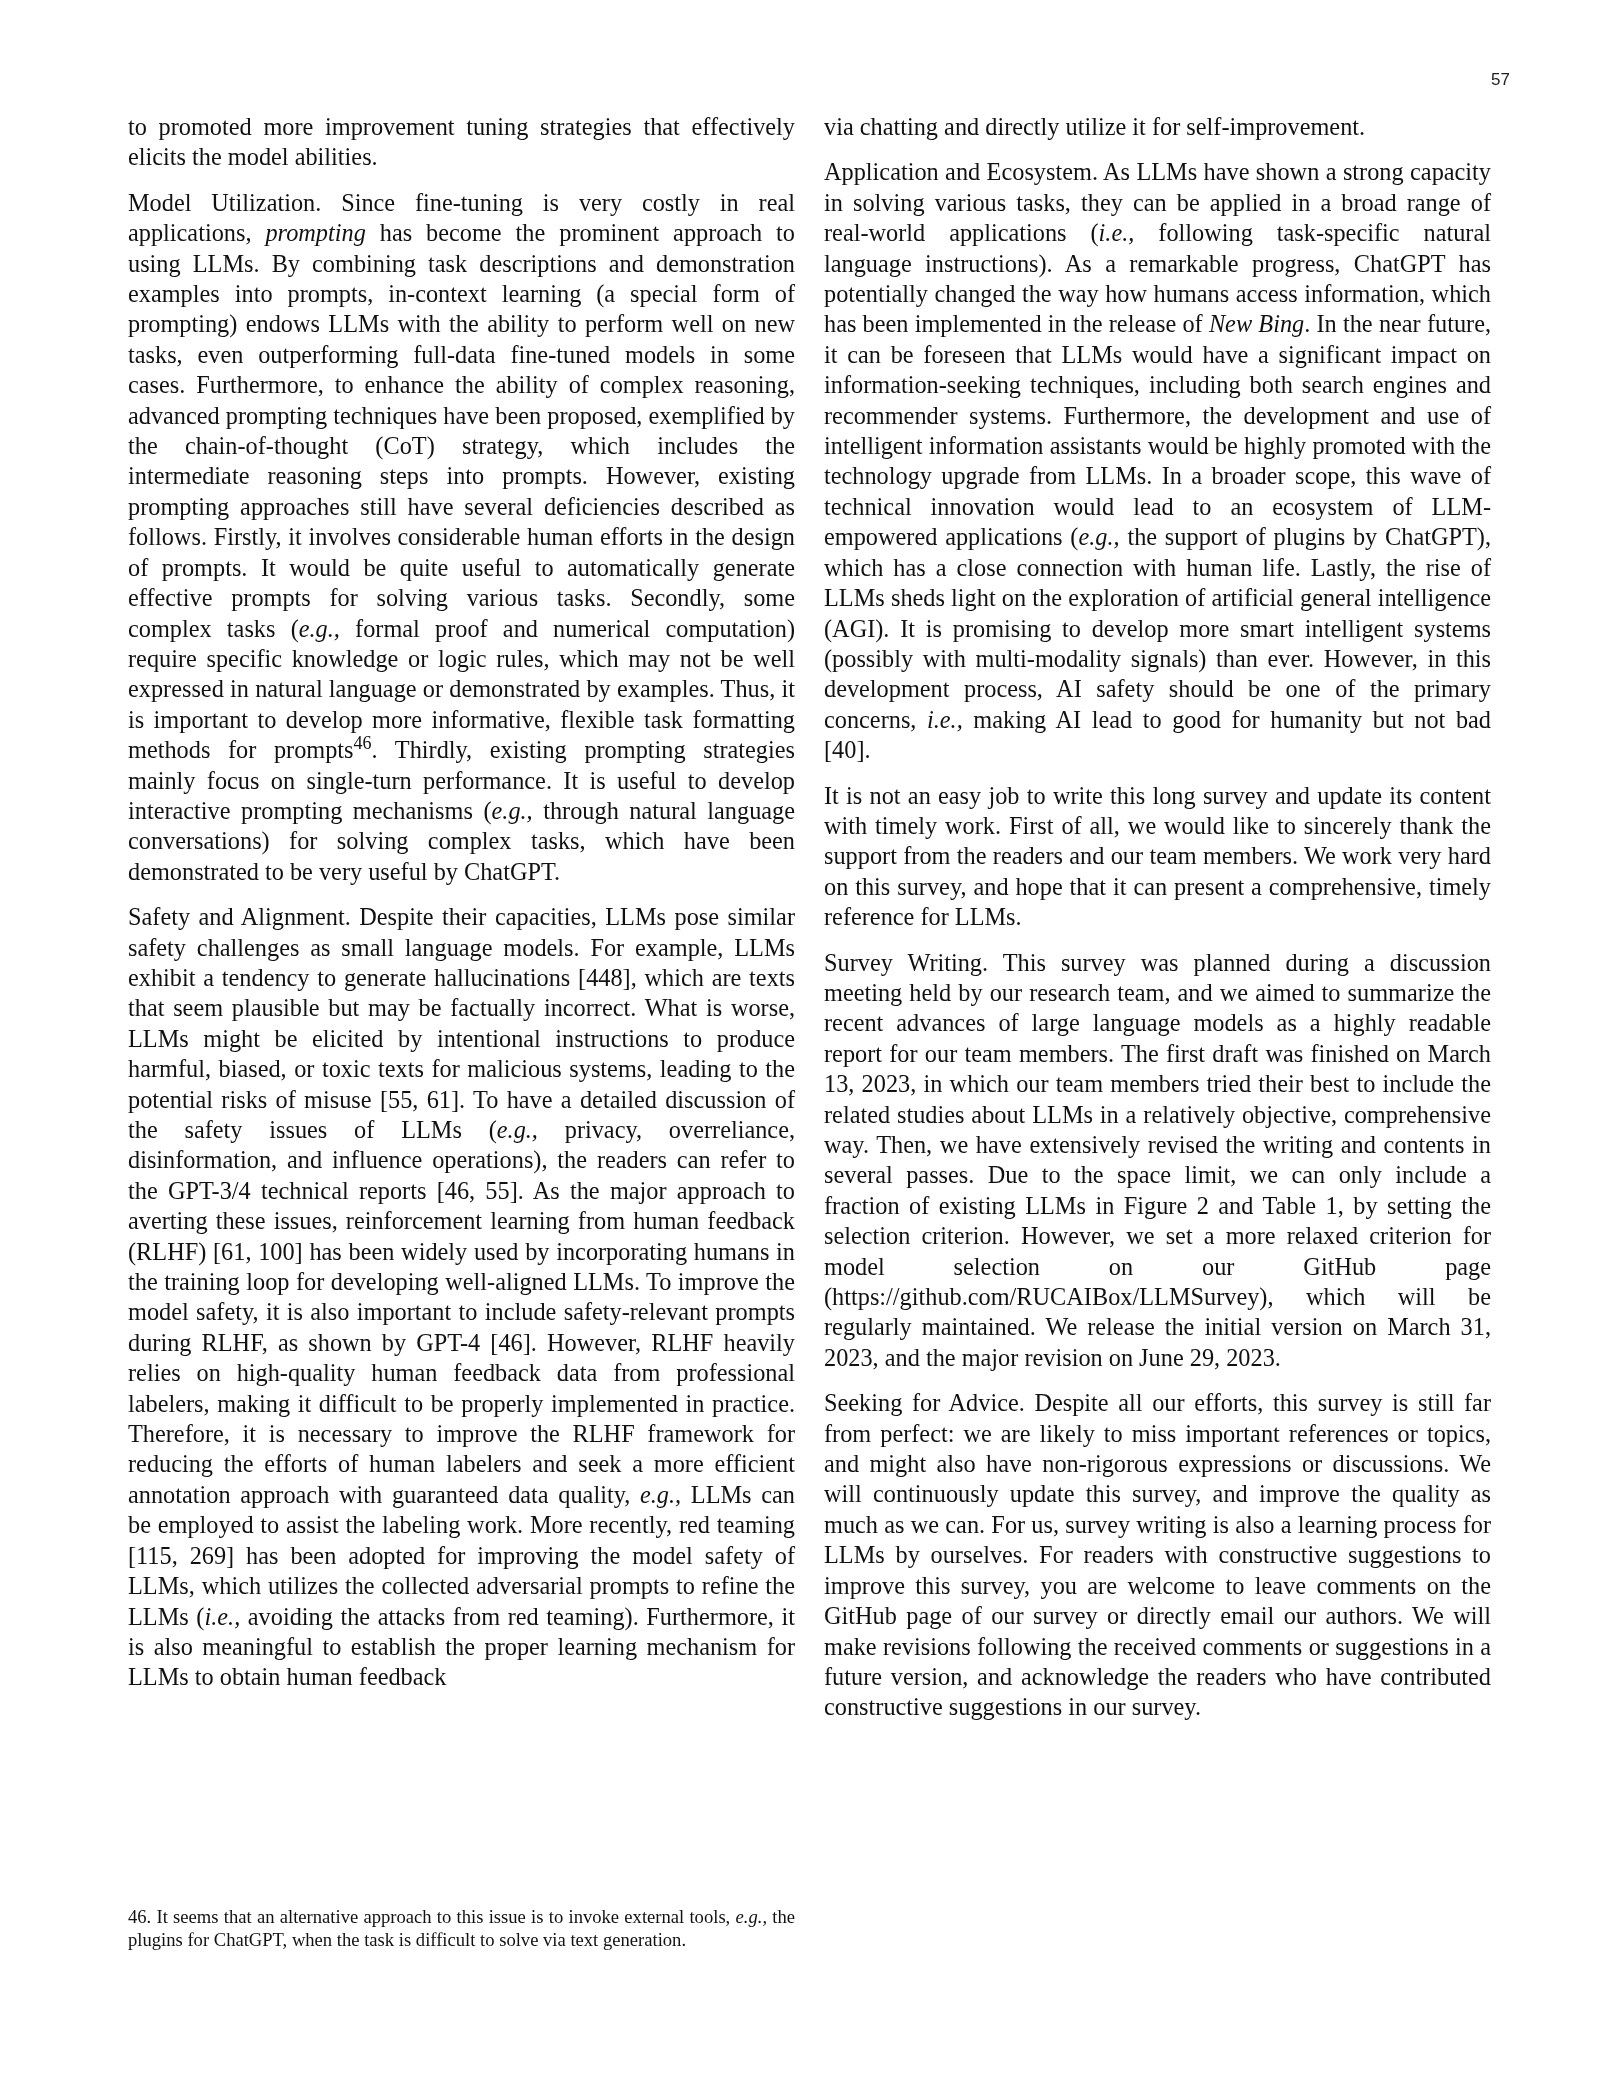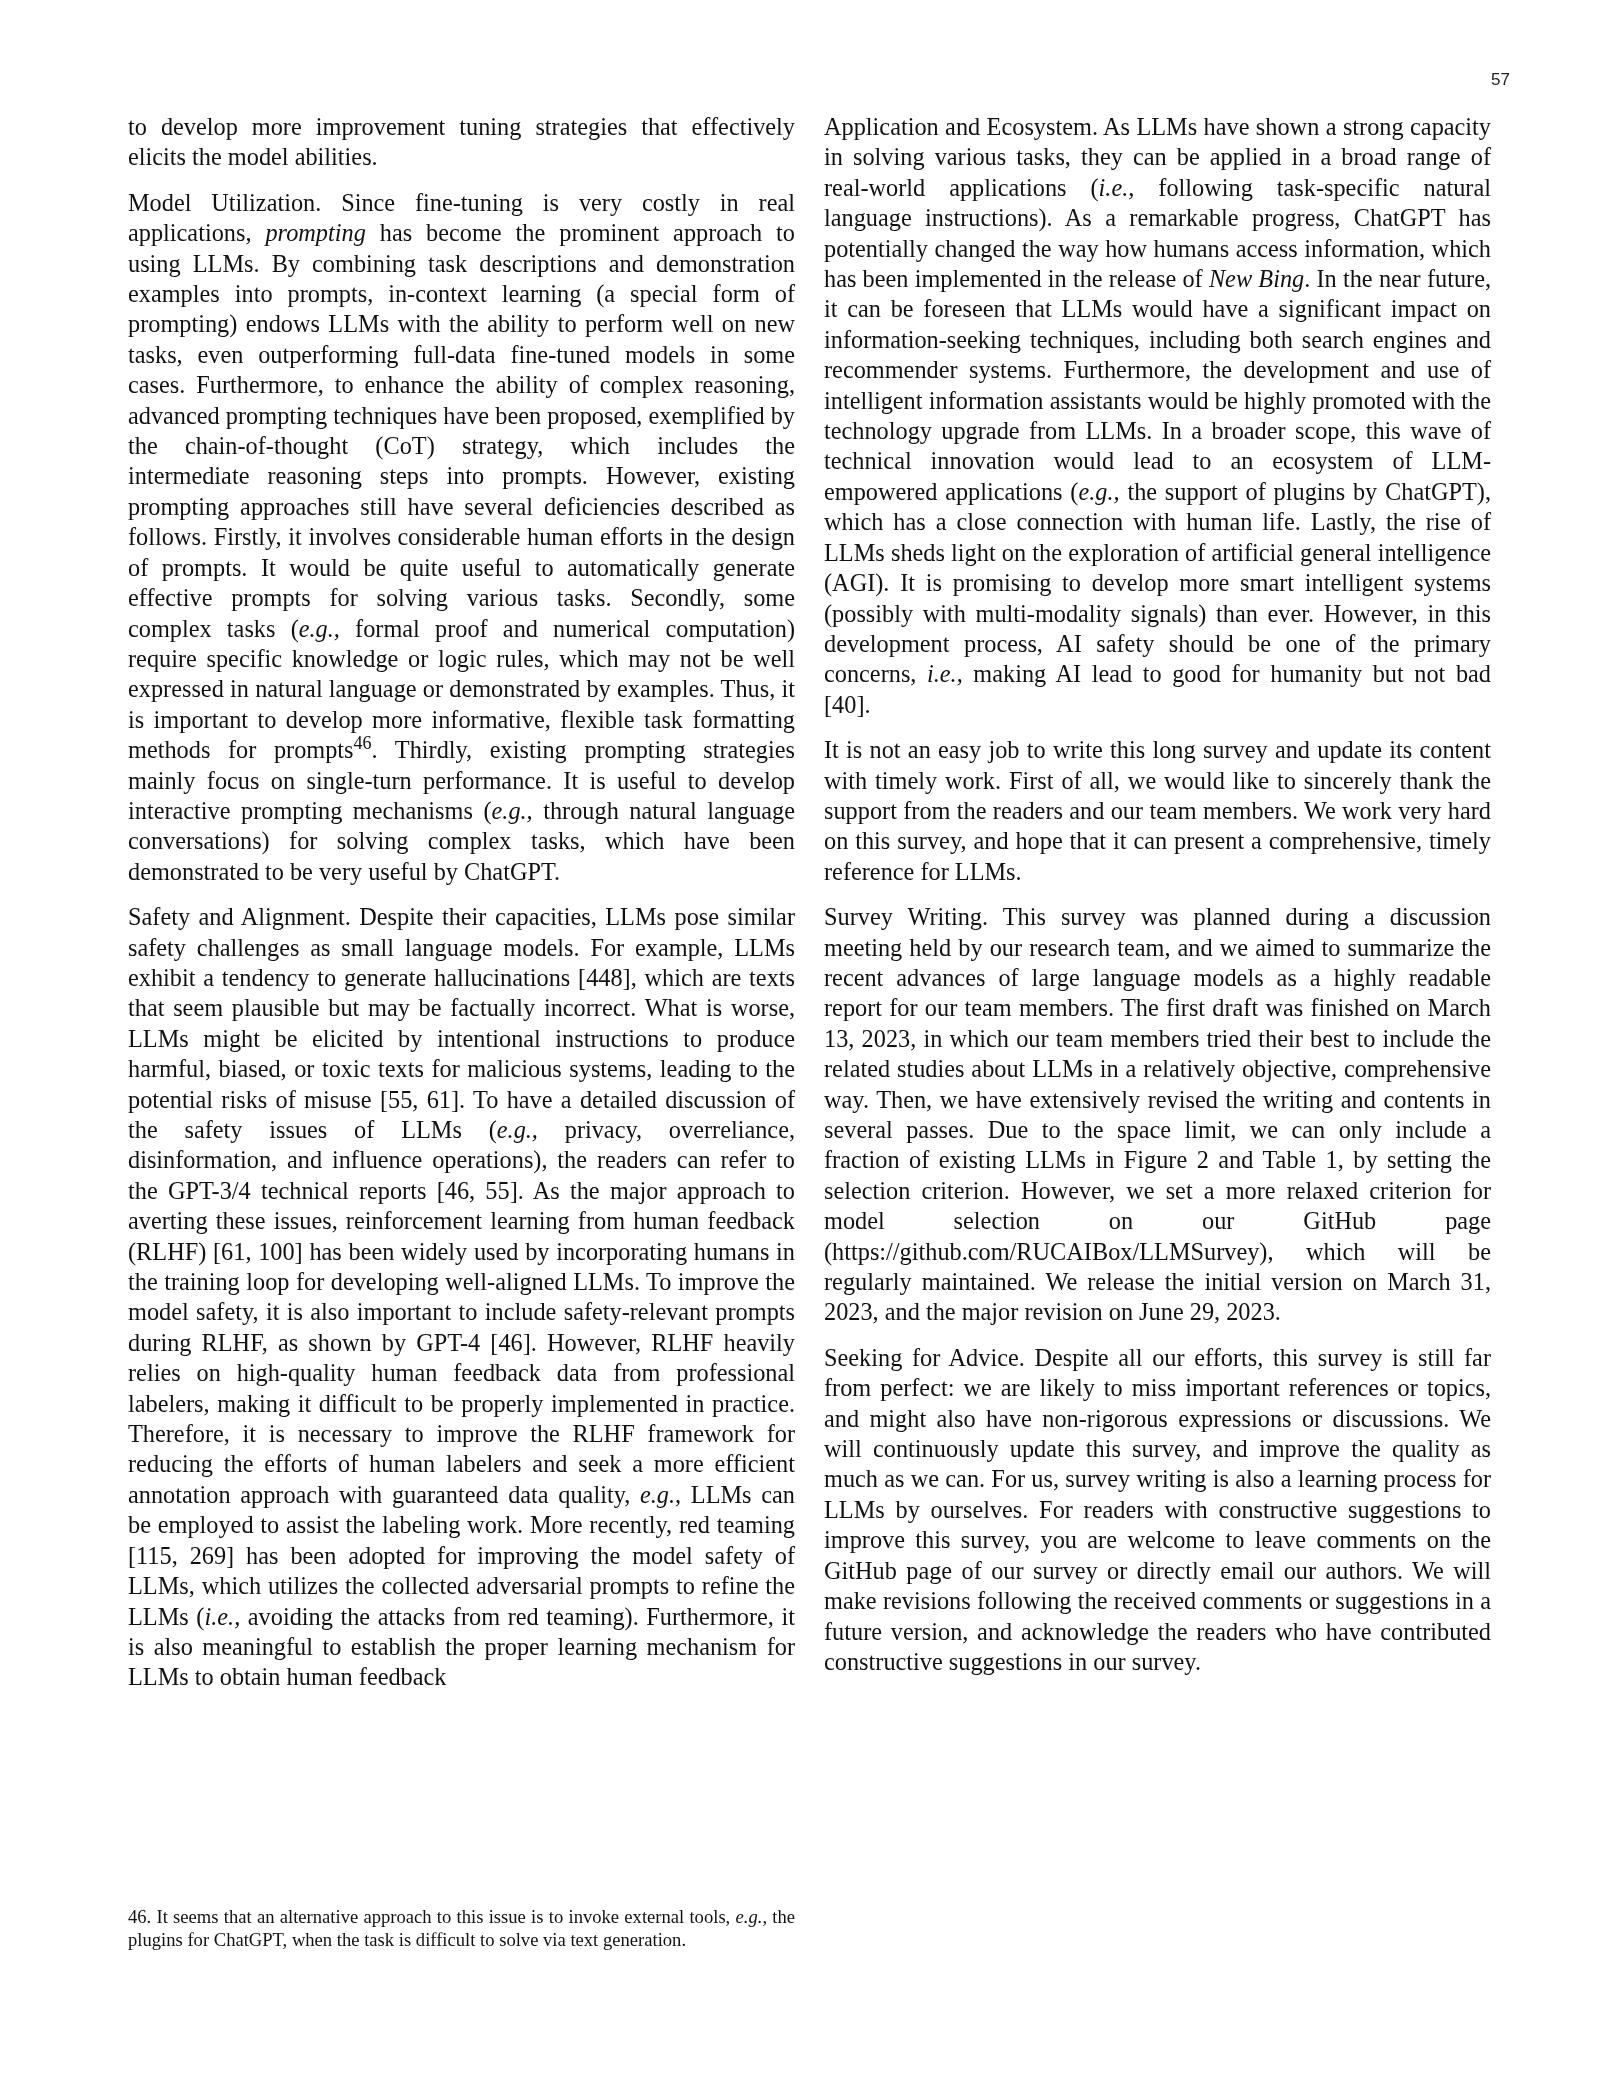--- a/index.html
+++ b/index.html
@@ -14,25 +14,26 @@
     .section-heading { font-family: "Liberation Sans", sans-serif; font-weight: bold; font-size: 26px; margin: 47px 0 13px 0; letter-spacing: 0.5px; }
     .section-heading .sc { font-size: 20px; }
     .footnote { position: absolute; left: 128px; top: 1906px; width: 667px; font-family: "Liberation Serif", serif; font-size: 18.6px; line-height: 22.6px; text-align: justify; }
   </style>
 </head>
 <body>
 
 <div class="page-number">57</div>
 
 <div class="column col-left">
-  <p class="para"><span>to develop more improvement tuning strategies that effectively elicits the model abilities.</span></p>
+  <p class="para"><span>to promoted more improvement tuning strategies that effectively elicits the model abilities.</span></p>
   <p class="para"><b>Model Utilization.</b><span> Since fine-tuning is very costly in real applications, </span><i>prompting</i><span> has become the prominent approach to using LLMs. By combining task descriptions and demonstration examples into prompts, in-context learning (a special form of prompting) endows LLMs with the ability to perform well on new tasks, even outperforming full-data fine-tuned models in some cases. Furthermore, to enhance the ability of complex reasoning, advanced prompting techniques have been proposed, exemplified by the chain-of-thought (CoT) strategy, which includes the intermediate reasoning steps into prompts. However, existing prompting approaches still have several deficiencies described as follows. Firstly, it involves considerable human efforts in the design of prompts. It would be quite useful to automatically generate effective prompts for solving various tasks. Secondly, some complex tasks (</span><i>e.g.,</i><span> formal proof and numerical computation) require specific knowledge or logic rules, which may not be well expressed in natural language or demonstrated by examples. Thus, it is important to develop more informative, flexible task formatting methods for prompts</span><sup>46</sup><span>. Thirdly, existing prompting strategies mainly focus on single-turn performance. It is useful to develop interactive prompting mechanisms (</span><i>e.g.,</i><span> through natural language conversations) for solving complex tasks, which have been demonstrated to be very useful by ChatGPT.</span></p>
   <p class="para"><b>Safety and Alignment.</b><span> Despite their capacities, LLMs pose similar safety challenges as small language models. For example, LLMs exhibit a tendency to generate hallucinations [448], which are texts that seem plausible but may be factually incorrect. What is worse, LLMs might be elicited by intentional instructions to produce harmful, biased, or toxic texts for malicious systems, leading to the potential risks of misuse [55, 61]. To have a detailed discussion of the safety issues of LLMs (</span><i>e.g.,</i><span> privacy, overreliance, disinformation, and influence operations), the readers can refer to the GPT-3/4 technical reports [46, 55]. As the major approach to averting these issues, reinforcement learning from human feedback (RLHF) [61, 100] has been widely used by incorporating humans in the training loop for developing well-aligned LLMs. To improve the model safety, it is also important to include safety-relevant prompts during RLHF, as shown by GPT-4 [46]. However, RLHF heavily relies on high-quality human feedback data from professional labelers, making it difficult to be properly implemented in practice. Therefore, it is necessary to improve the RLHF framework for reducing the efforts of human labelers and seek a more efficient annotation approach with guaranteed data quality, </span><i>e.g.,</i><span> LLMs can be employed to assist the labeling work. More recently, red teaming [115, 269] has been adopted for improving the model safety of LLMs, which utilizes the collected adversarial prompts to refine the LLMs (</span><i>i.e.,</i><span> avoiding the attacks from red teaming). Furthermore, it is also meaningful to establish the proper learning mechanism for LLMs to obtain human feedback</span></p>
 </div>
 
 <div class="footnote"><span>46. It seems that an alternative approach to this issue is to invoke external tools, </span><i>e.g.,</i><span> the plugins for ChatGPT, when the task is difficult to solve via text generation.</span></div>
 
 <div class="column col-right">
+  <p class="para"><span>via chatting and directly utilize it for self-improvement.</span></p>
   <p class="para"><b>Application and Ecosystem.</b><span> As LLMs have shown a strong capacity in solving various tasks, they can be applied in a broad range of real-world applications (</span><i>i.e.,</i><span> following task-specific natural language instructions). As a remarkable progress, ChatGPT has potentially changed the way how humans access information, which has been implemented in the release of </span><i>New Bing</i><span>. In the near future, it can be foreseen that LLMs would have a significant impact on information-seeking techniques, including both search engines and recommender systems. Furthermore, the development and use of intelligent information assistants would be highly promoted with the technology upgrade from LLMs. In a broader scope, this wave of technical innovation would lead to an ecosystem of LLM-empowered applications (</span><i>e.g.,</i><span> the support of plugins by ChatGPT), which has a close connection with human life. Lastly, the rise of LLMs sheds light on the exploration of artificial general intelligence (AGI). It is promising to develop more smart intelligent systems (possibly with multi-modality signals) than ever. However, in this development process, AI safety should be one of the primary concerns, </span><i>i.e.,</i><span> making AI lead to good for humanity but not bad [40].</span></p>
   <p class="para"><span>It is not an easy job to write this long survey and update its content with timely work. First of all, we would like to sincerely thank the support from the readers and our team members. We work very hard on this survey, and hope that it can present a comprehensive, timely reference for LLMs.</span></p>
   <p class="para"><b>Survey Writing</b><span>. This survey was planned during a discussion meeting held by our research team, and we aimed to summarize the recent advances of large language models as a highly readable report for our team members. The first draft was finished on March 13, 2023, in which our team members tried their best to include the related studies about LLMs in a relatively objective, comprehensive way. Then, we have extensively revised the writing and contents in several passes. Due to the space limit, we can only include a fraction of existing LLMs in Figure 2 and Table 1, by setting the selection criterion. However, we set a more relaxed criterion for model selection on our GitHub page (https://github.com/RUCAIBox/LLMSurvey), which will be regularly maintained. We release the initial version on March 31, 2023, and the major revision on June 29, 2023.</span></p>
   <p class="para"><b>Seeking for Advice</b><span>. Despite all our efforts, this survey is still far from perfect: we are likely to miss important references or topics, and might also have non-rigorous expressions or discussions. We will continuously update this survey, and improve the quality as much as we can. For us, survey writing is also a learning process for LLMs by ourselves. For readers with constructive suggestions to improve this survey, you are welcome to leave comments on the GitHub page of our survey or directly email our authors. We will make revisions following the received comments or suggestions in a future version, and acknowledge the readers who have contributed constructive suggestions in our survey.</span></p>
 </div>
 
 </body></html>

